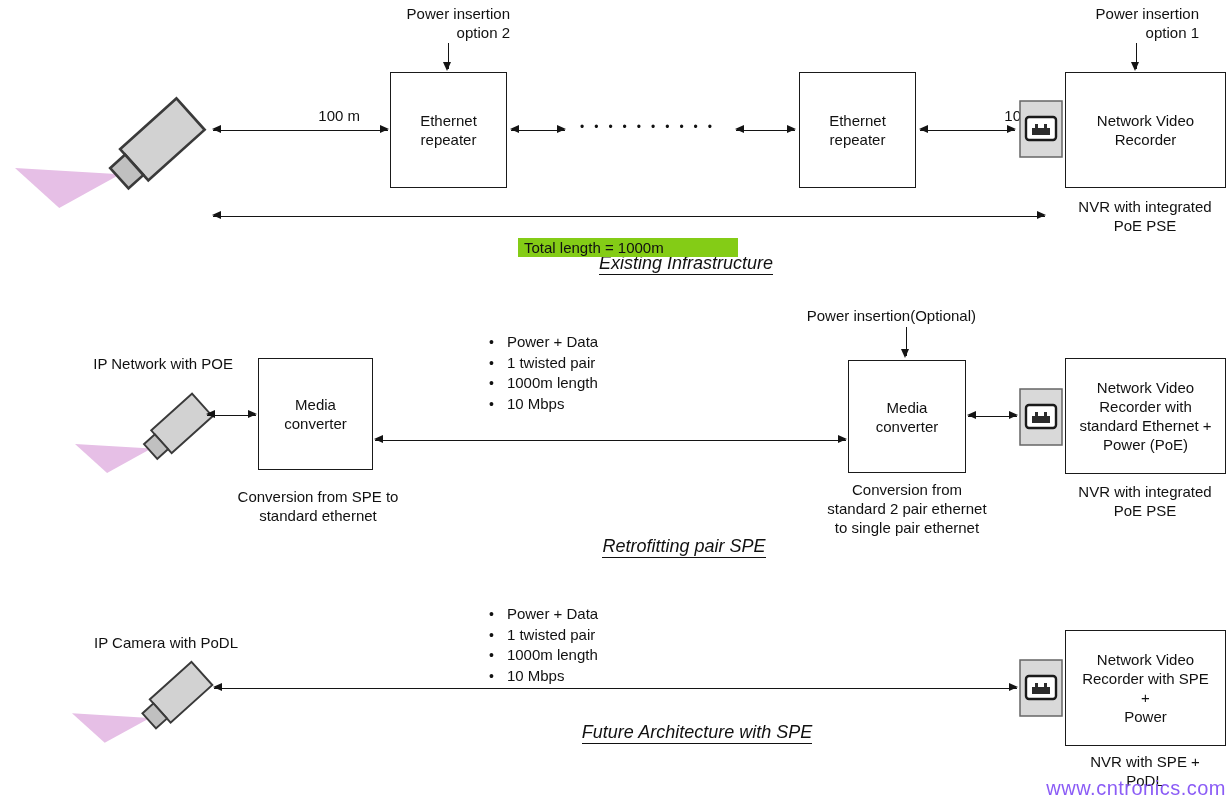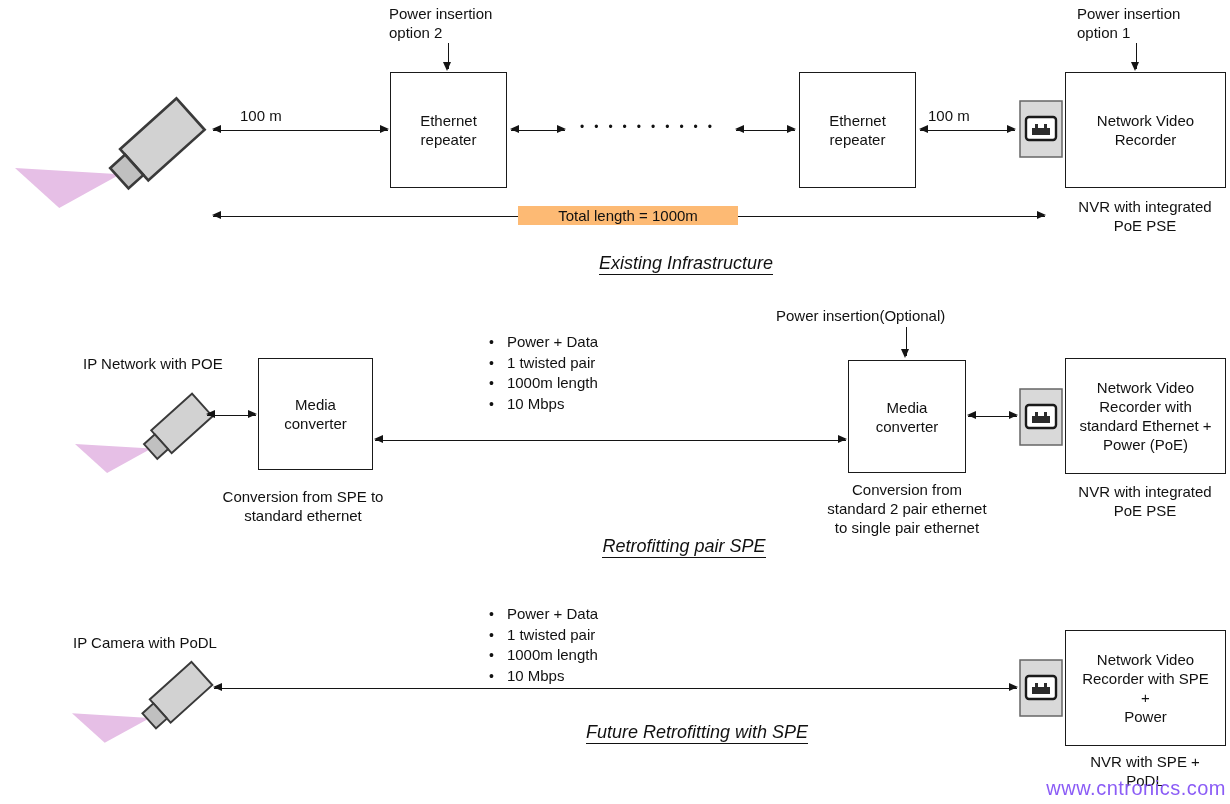--- a/index.html
+++ b/index.html
@@ -1,40 +1,40 @@
 <!DOCTYPE html>
 <html><head>
 <meta charset="utf-8">
 <style>
   * { margin:0; padding:0; box-sizing:border-box; }
   html,body { background:#ffffff; }
   body { font-family:"Liberation Sans", sans-serif; color:#111; }
   .canvas { position:relative; width:1230px; height:804px; background:#fff; overflow:hidden; }
   .grp { display:contents; }
-  .lbl { position:absolute; font-size:15px; line-height:19px; text-align:left; white-space:pre-line; }
+  .lbl { position:absolute; font-size:15px; line-height:19px; text-align:right; white-space:pre-line; }
   .box { position:absolute; background:#fff; border:1.7px solid #1a1a1a; display:flex; align-items:center;
          justify-content:center; text-align:center; font-size:15px; line-height:19px; padding:11px; }
   .box span { white-space:pre-line; }
   .cap { position:absolute; font-size:15px; line-height:19px; text-align:center; white-space:pre-line; }
   .title { position:absolute; font-size:18px; font-style:italic; text-align:center; }
   .title span { border-bottom:1.6px solid #111; padding-bottom:1px; }
   .arr { position:absolute; height:0; border-top:1.7px solid #141414; }
   .arr::before,.arr::after { content:""; position:absolute; top:-5.7px; width:0; height:0;
          border-top:4.8px solid transparent; border-bottom:4.8px solid transparent; }
   .arr::before { left:-1px; border-right:9px solid #141414; }
   .arr::after  { right:-1px; border-left:9px solid #141414; }
   .varr { position:absolute; width:0; border-left:1.7px solid #141414; }
   .varr::after { content:""; position:absolute; left:-5.6px; bottom:-2px; width:0; height:0;
          border-left:4.8px solid transparent; border-right:4.8px solid transparent; border-top:9px solid #141414; }
   .dots { position:absolute; font-size:12px; letter-spacing:10px; text-align:center; color:#111; }
   .cam, .rj { position:absolute; }
   .blist { position:absolute; font-size:15px; }
   .bi { display:flex; align-items:baseline; gap:13px; line-height:19.6px; }
   .bdot { font-size:14px; }
-  .tlabel { position:absolute; background:#fdba74; text-align:center; font-size:15px; line-height:19px; z-index:2; padding:0 6px; }
+  .tlabel { position:absolute; background:#84cc16; text-align:left; font-size:15px; line-height:19px; z-index:2; padding:0 6px;margin-top:32px; }
   .wm { position:absolute; font-size:20px; color:#8b5cf6; text-align:right; letter-spacing:.5px; }
 </style>
 </head>
 <body>
 
 <div class="canvas">
 
   
   <div class="grp">
 
@@ -107,21 +107,21 @@
         <rect x="-55" y="-13" width="19" height="26" fill="#c0c0c0" stroke="#3a3a3a" stroke-width="2.5"></rect>
       </g>
     </svg>
 
     <div class="arr" style="left:207px;top:415px;width:49px"></div>
 
     <div class="box" style="left:258px;top:358px;width:115px;height:112px">
       <span>Media
 converter</span>
     </div>
-    <div class="cap" style="left:212px;top:487px;width:182px">Conversion from SPE to
+    <div class="cap" style="left:227px;top:487px;width:182px">Conversion from SPE to
 standard ethernet</div>
 
     <div class="blist" style="left:489px;top:332px">
       <div class="bi">
           <span class="bdot">•</span>
           <span>Power + Data</span>
         </div>
       <div class="bi">
           <span class="bdot">•</span>
           <span>1 twisted pair</span>
@@ -213,19 +213,19 @@
 
     <div class="box" style="left:1065px;top:630px;width:161px;height:116px">
       <span>Network Video
 Recorder with SPE +
 Power</span>
     </div>
     <div class="cap" style="left:1058px;top:752px;width:174px">NVR with SPE +
 PoDL</div>
 
     <div class="title" style="left:547px;top:722px;width:300px">
-      <span>Future Retrofitting with SPE</span>
+      <span>Future Architecture with SPE</span>
     </div>
   </div>
 
   <div class="wm" style="left:1038px;top:777px;width:188px">www.cntronics.com</div>
 
 </div>
 
 </body></html>

